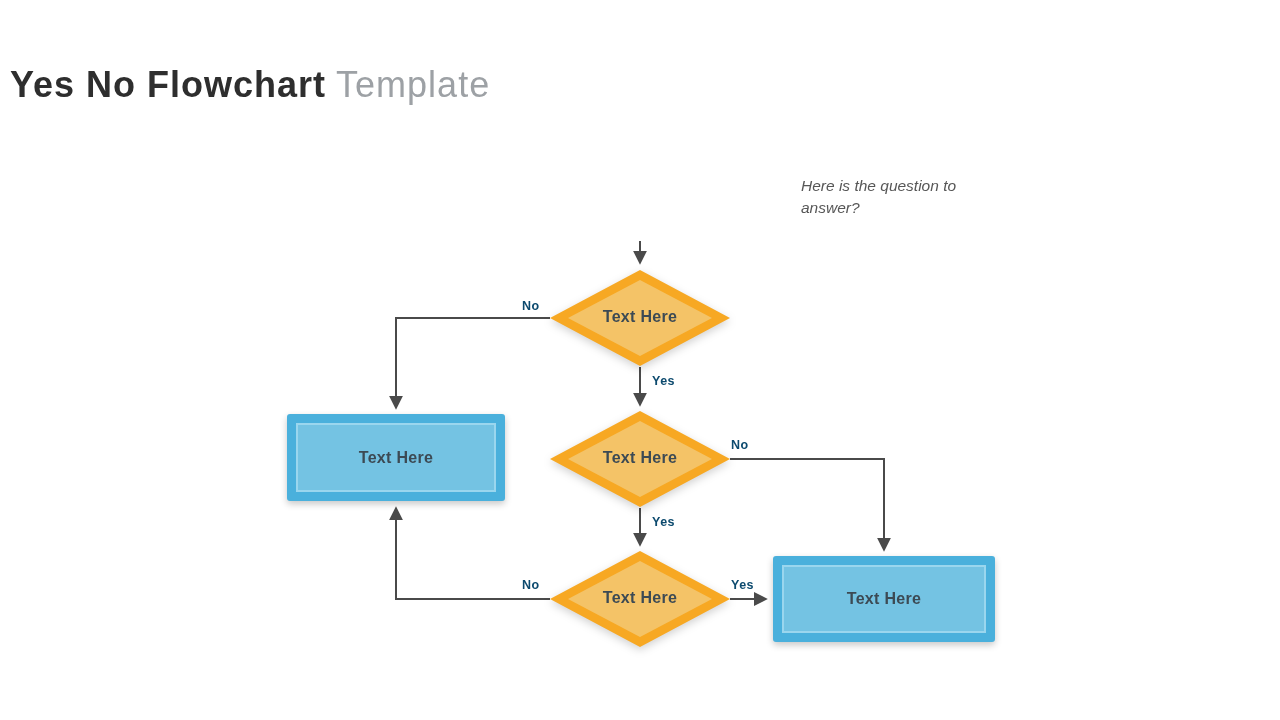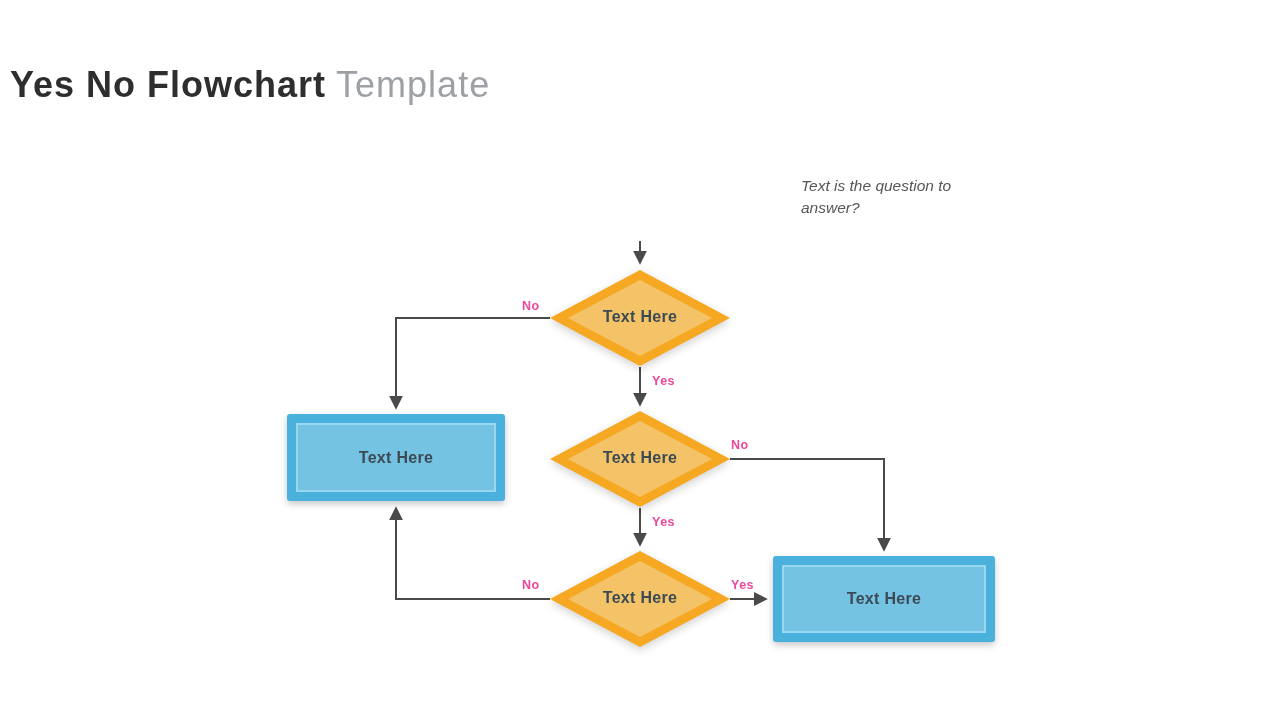--- a/index.html
+++ b/index.html
@@ -39,21 +39,21 @@
         box-shadow:0 3px 7px rgba(0,0,0,0.22);}
   .rect-node .rect-inner{position:absolute;left:9px;top:9px;right:9px;bottom:9px;
         background:var(--blue_fill);border:2px solid var(--blue_inner_line);
         display:flex;align-items:center;justify-content:center;
         font-weight:700;font-size:16px;color:var(--node_text);letter-spacing:0.3px;}
   .rect-left{left:287px;top:414px;width:218px;height:87px;}
   .rect-right{left:773px;top:556px;width:222px;height:86px;}
 
   .node-label{position:absolute;width:180px;text-align:center;
         font-weight:700;font-size:16px;color:var(--node_text);letter-spacing:0.3px;}
-  .edge-label{position:absolute;font-size:12.5px;font-weight:700;color:#ec4899;letter-spacing:0.5px;}
+  .edge-label{position:absolute;font-size:12.5px;font-weight:700;color:#0c4a6e;letter-spacing:0.5px;}
 </style>
 </head>
 <body>
 
 <div class="canvas">
 
   <div class="title">
     <span class="main">Yes No Flowchart</span><span class="sub">Template</span>
   </div>
 
@@ -80,21 +80,21 @@
       <polygon class="diamond-outer" points="640,411 730,459 640,507 550,459"></polygon>
       <polygon class="diamond-inner" points="640,421 712,459 640,497 568,459"></polygon>
     </g>
     <g class="diamond-group">
       <polygon class="diamond-outer" points="640,551 730,599 640,647 550,599"></polygon>
       <polygon class="diamond-inner" points="640,561 712,599 640,637 568,599"></polygon>
     </g>
   </svg>
 
 
-  <div class="annotation">Text is the question to answer?</div>
+  <div class="annotation">Here is the question to answer?</div>
 
   <div class="node-label" style="left:550px;top:308px;">Text Here</div>
   <div class="node-label" style="left:550px;top:449px;">Text Here</div>
   <div class="node-label" style="left:550px;top:589px;">Text Here</div>
 
   <div class="rect-node rect-left">
     <div class="rect-inner">Text Here</div>
   </div>
   <div class="rect-node rect-right">
     <div class="rect-inner">Text Here</div>

